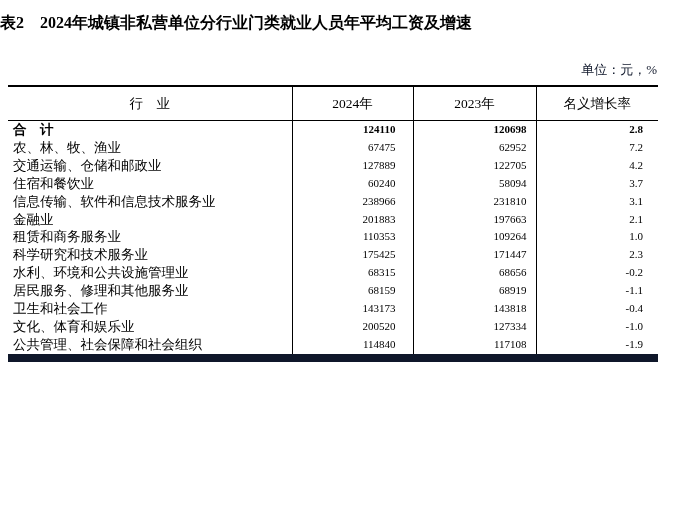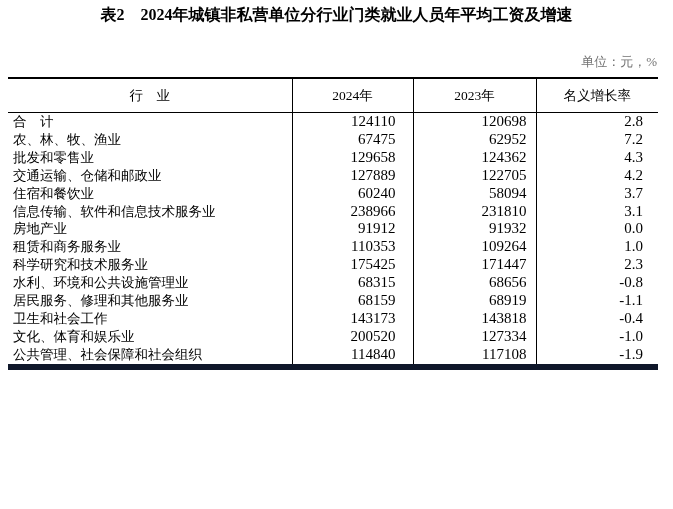--- a/index.html
+++ b/index.html
@@ -5,39 +5,39 @@
   html, body { margin: 0; padding: 0; }
   body {
     width: 673px;
     height: 509px;
     background: #ffffff;
     color: #000000;
     font-family: "Liberation Serif", "DejaVu Serif", serif;
     overflow: hidden;
   }
   .page-title {
-    text-align: center;
+    text-align: left;
     font-weight: bold;
     font-size: 16px;
     line-height: 21px;
-    padding-top: 4px;
+    padding-top: 12px;
   }
   .unit-note {
     text-align: right;
     font-size: 13px;
     line-height: 16px;
     margin: 29px 16px 7px 0;
   }
   table.wage-table {
     border-collapse: collapse;
     table-layout: fixed;
     width: 650px;
     margin-left: 8px;
     border-top: 2px solid #000;
-    border-bottom: 6px solid #0f172a;
+    border-bottom: 8px solid #0f172a;
   }
   col.col-industry { width: 284px; }
   col.col-2024     { width: 121px; }
   col.col-2023     { width: 123px; }
   col.col-growth   { width: 122px; }
   thead th {
     height: 33px;
     font-weight: normal;
     font-size: 13.5px;
     text-align: center;
@@ -48,32 +48,32 @@
   tbody td {
     height: 17.9px;
     line-height: 17.9px;
     padding: 0;
     font-size: 13.5px;
     white-space: nowrap;
     overflow: hidden;
     vertical-align: middle;
   }
   td.label { text-align: left; padding-left: 5px; }
-  td.num   { text-align: right; font-size: 15px; }
+  td.num   { text-align: right; font-size: 11px; }
   td.num.y2024  { padding-right: 17px; }
   td.num.y2023  { padding-right: 9px; margin-left: 44px;  }
   td.num.growth { padding-right: 15px; }
-  tr.bold td { font-weight: normal; }
+  tr.bold td { font-weight: bold; }
 </style>
 </head>
 <body>
 
 <div class="page-title">表2　2024年城镇非私营单位分行业门类就业人员年平均工资及增速</div>
 
-<div class="unit-note" style="color: #737373;">单位：元，%</div>
+<div class="unit-note" style="color: #0f172a;">单位：元，%</div>
 
 <table class="wage-table">
   <colgroup>
     <col class="col-industry">
     <col class="col-2024">
     <col class="col-2023">
     <col class="col-growth">
   </colgroup>
   <thead>
     <tr>
@@ -90,66 +90,60 @@
         <td class="num y2023 divider">120698</td>
         <td class="num growth divider">2.8</td>
       </tr>
       <tr>
         <td class="label">农、林、牧、渔业</td>
         <td class="num y2024 divider">67475</td>
         <td class="num y2023 divider">62952</td>
         <td class="num growth divider">7.2</td>
       </tr>
       <tr>
-        <td class="label">批发和零售业</td>
-        <td class="num y2024 divider">129658</td>
-        <td class="num y2023 divider">124362</td>
-        <td class="num growth divider">4.3</td>
-      </tr>
-      <tr>
         <td class="label">交通运输、仓储和邮政业</td>
         <td class="num y2024 divider">127889</td>
         <td class="num y2023 divider">122705</td>
         <td class="num growth divider">4.2</td>
       </tr>
       <tr>
         <td class="label">住宿和餐饮业</td>
         <td class="num y2024 divider">60240</td>
         <td class="num y2023 divider">58094</td>
         <td class="num growth divider">3.7</td>
       </tr>
       <tr>
         <td class="label">信息传输、软件和信息技术服务业</td>
         <td class="num y2024 divider">238966</td>
         <td class="num y2023 divider">231810</td>
         <td class="num growth divider">3.1</td>
       </tr>
       <tr>
-        <td class="label">房地产业</td>
-        <td class="num y2024 divider">91912</td>
-        <td class="num y2023 divider">91932</td>
-        <td class="num growth divider">0.0</td>
+        <td class="label">金融业</td>
+        <td class="num y2024 divider">201883</td>
+        <td class="num y2023 divider">197663</td>
+        <td class="num growth divider">2.1</td>
       </tr>
       <tr>
         <td class="label">租赁和商务服务业</td>
         <td class="num y2024 divider">110353</td>
         <td class="num y2023 divider">109264</td>
         <td class="num growth divider">1.0</td>
       </tr>
       <tr>
         <td class="label">科学研究和技术服务业</td>
         <td class="num y2024 divider">175425</td>
         <td class="num y2023 divider">171447</td>
         <td class="num growth divider">2.3</td>
       </tr>
       <tr>
         <td class="label">水利、环境和公共设施管理业</td>
         <td class="num y2024 divider">68315</td>
         <td class="num y2023 divider">68656</td>
-        <td class="num growth divider">-0.8</td>
+        <td class="num growth divider">-0.2</td>
       </tr>
       <tr>
         <td class="label">居民服务、修理和其他服务业</td>
         <td class="num y2024 divider">68159</td>
         <td class="num y2023 divider">68919</td>
         <td class="num growth divider">-1.1</td>
       </tr>
       <tr>
         <td class="label">卫生和社会工作</td>
         <td class="num y2024 divider">143173</td>

